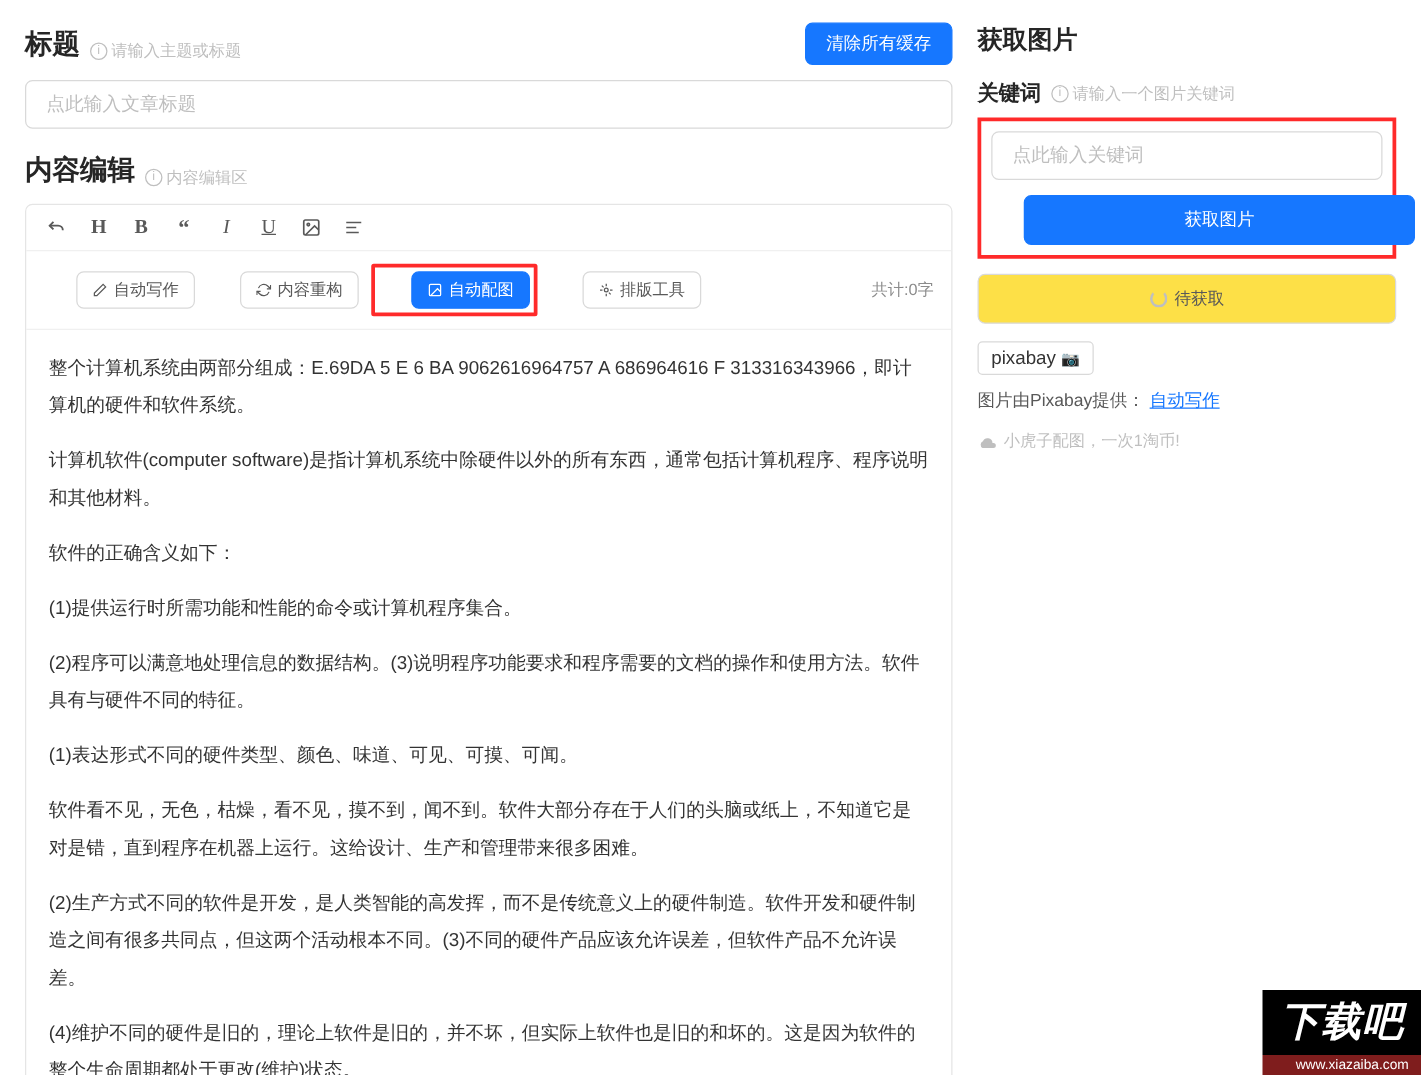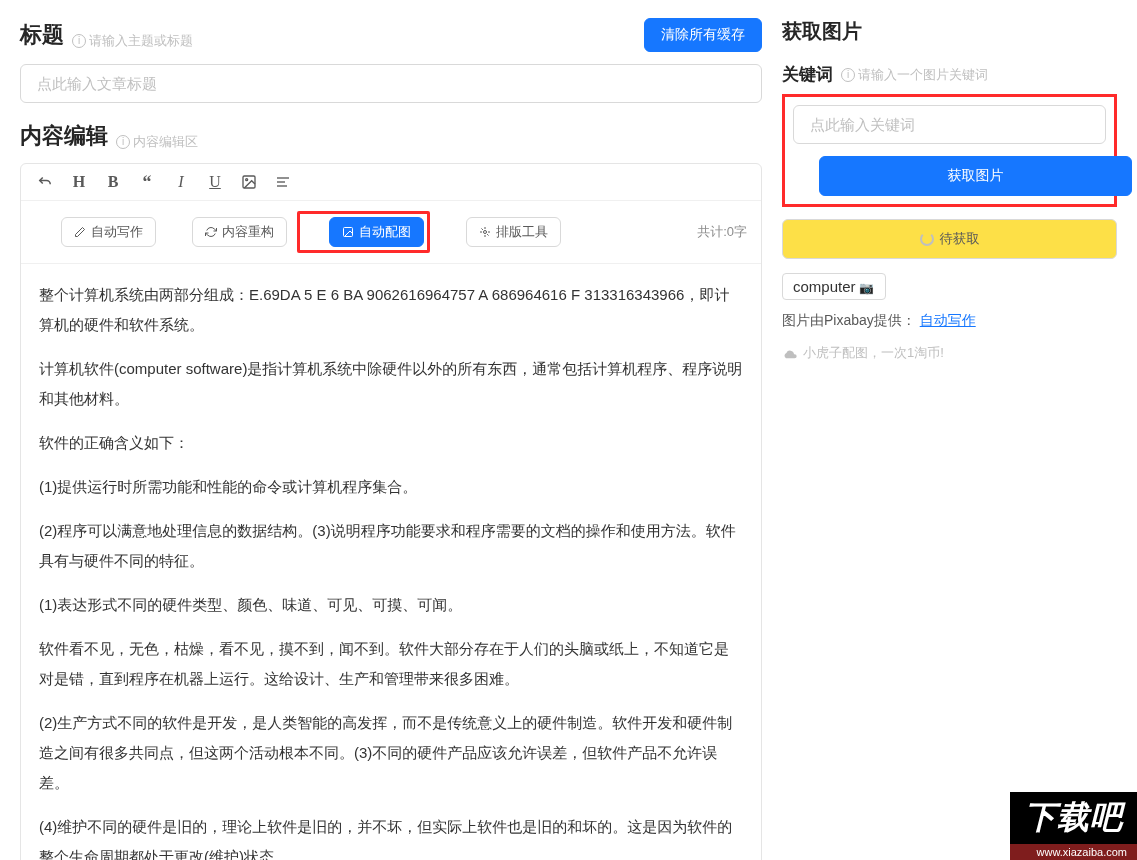--- a/index.html
+++ b/index.html
@@ -180,21 +180,21 @@
         <input class="input" placeholder="点此输入关键词" style="">
         <button class="btn btn-primary btn-block">获取图片</button>
       </div>
 
       <button class="status-btn">
         <span class="spinner"></span>
         <span>待获取</span>
       </button>
 
       <div class="pixabay-badge">
-        <span>computer</span>
+        <span>pixabay</span>
         <span class="cam"> 📷</span>
       </div>
 
       <div class="credit-line">
         <span>图片由Pixabay提供：</span>
         <a href="#">自动写作</a>
       </div>
 
       <div class="footer-note">
         <svg class="cloud-icon" viewBox="0 0 24 16" fill="#bfbfbf">

